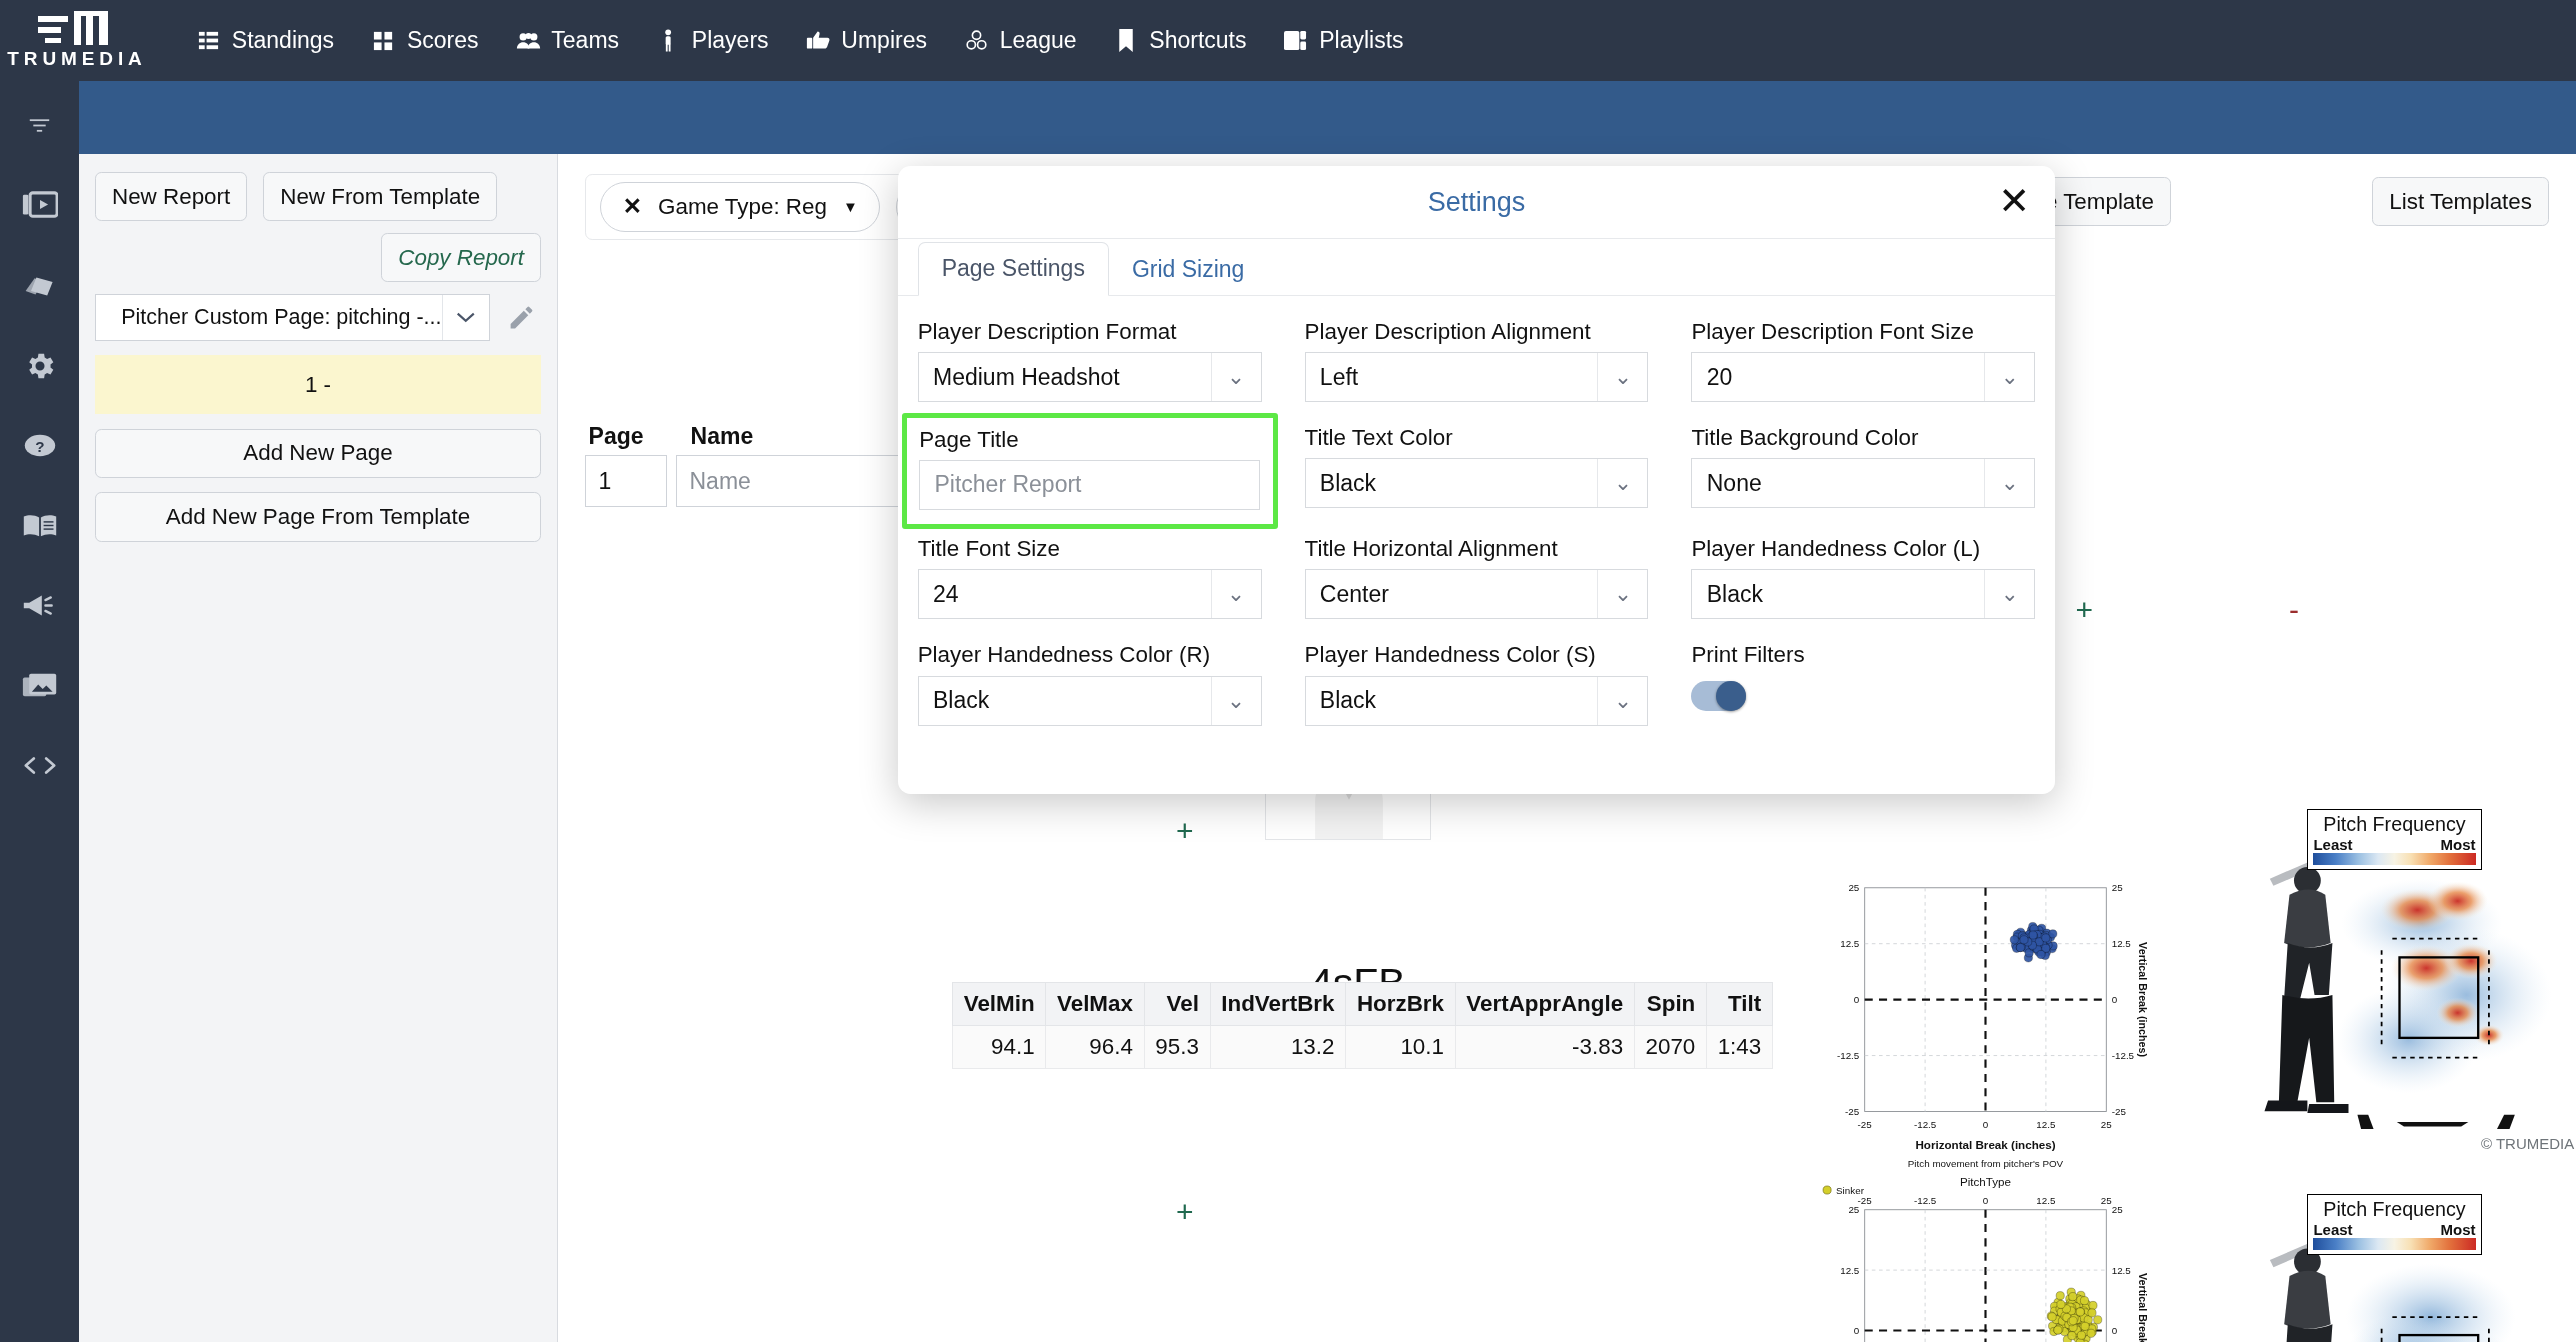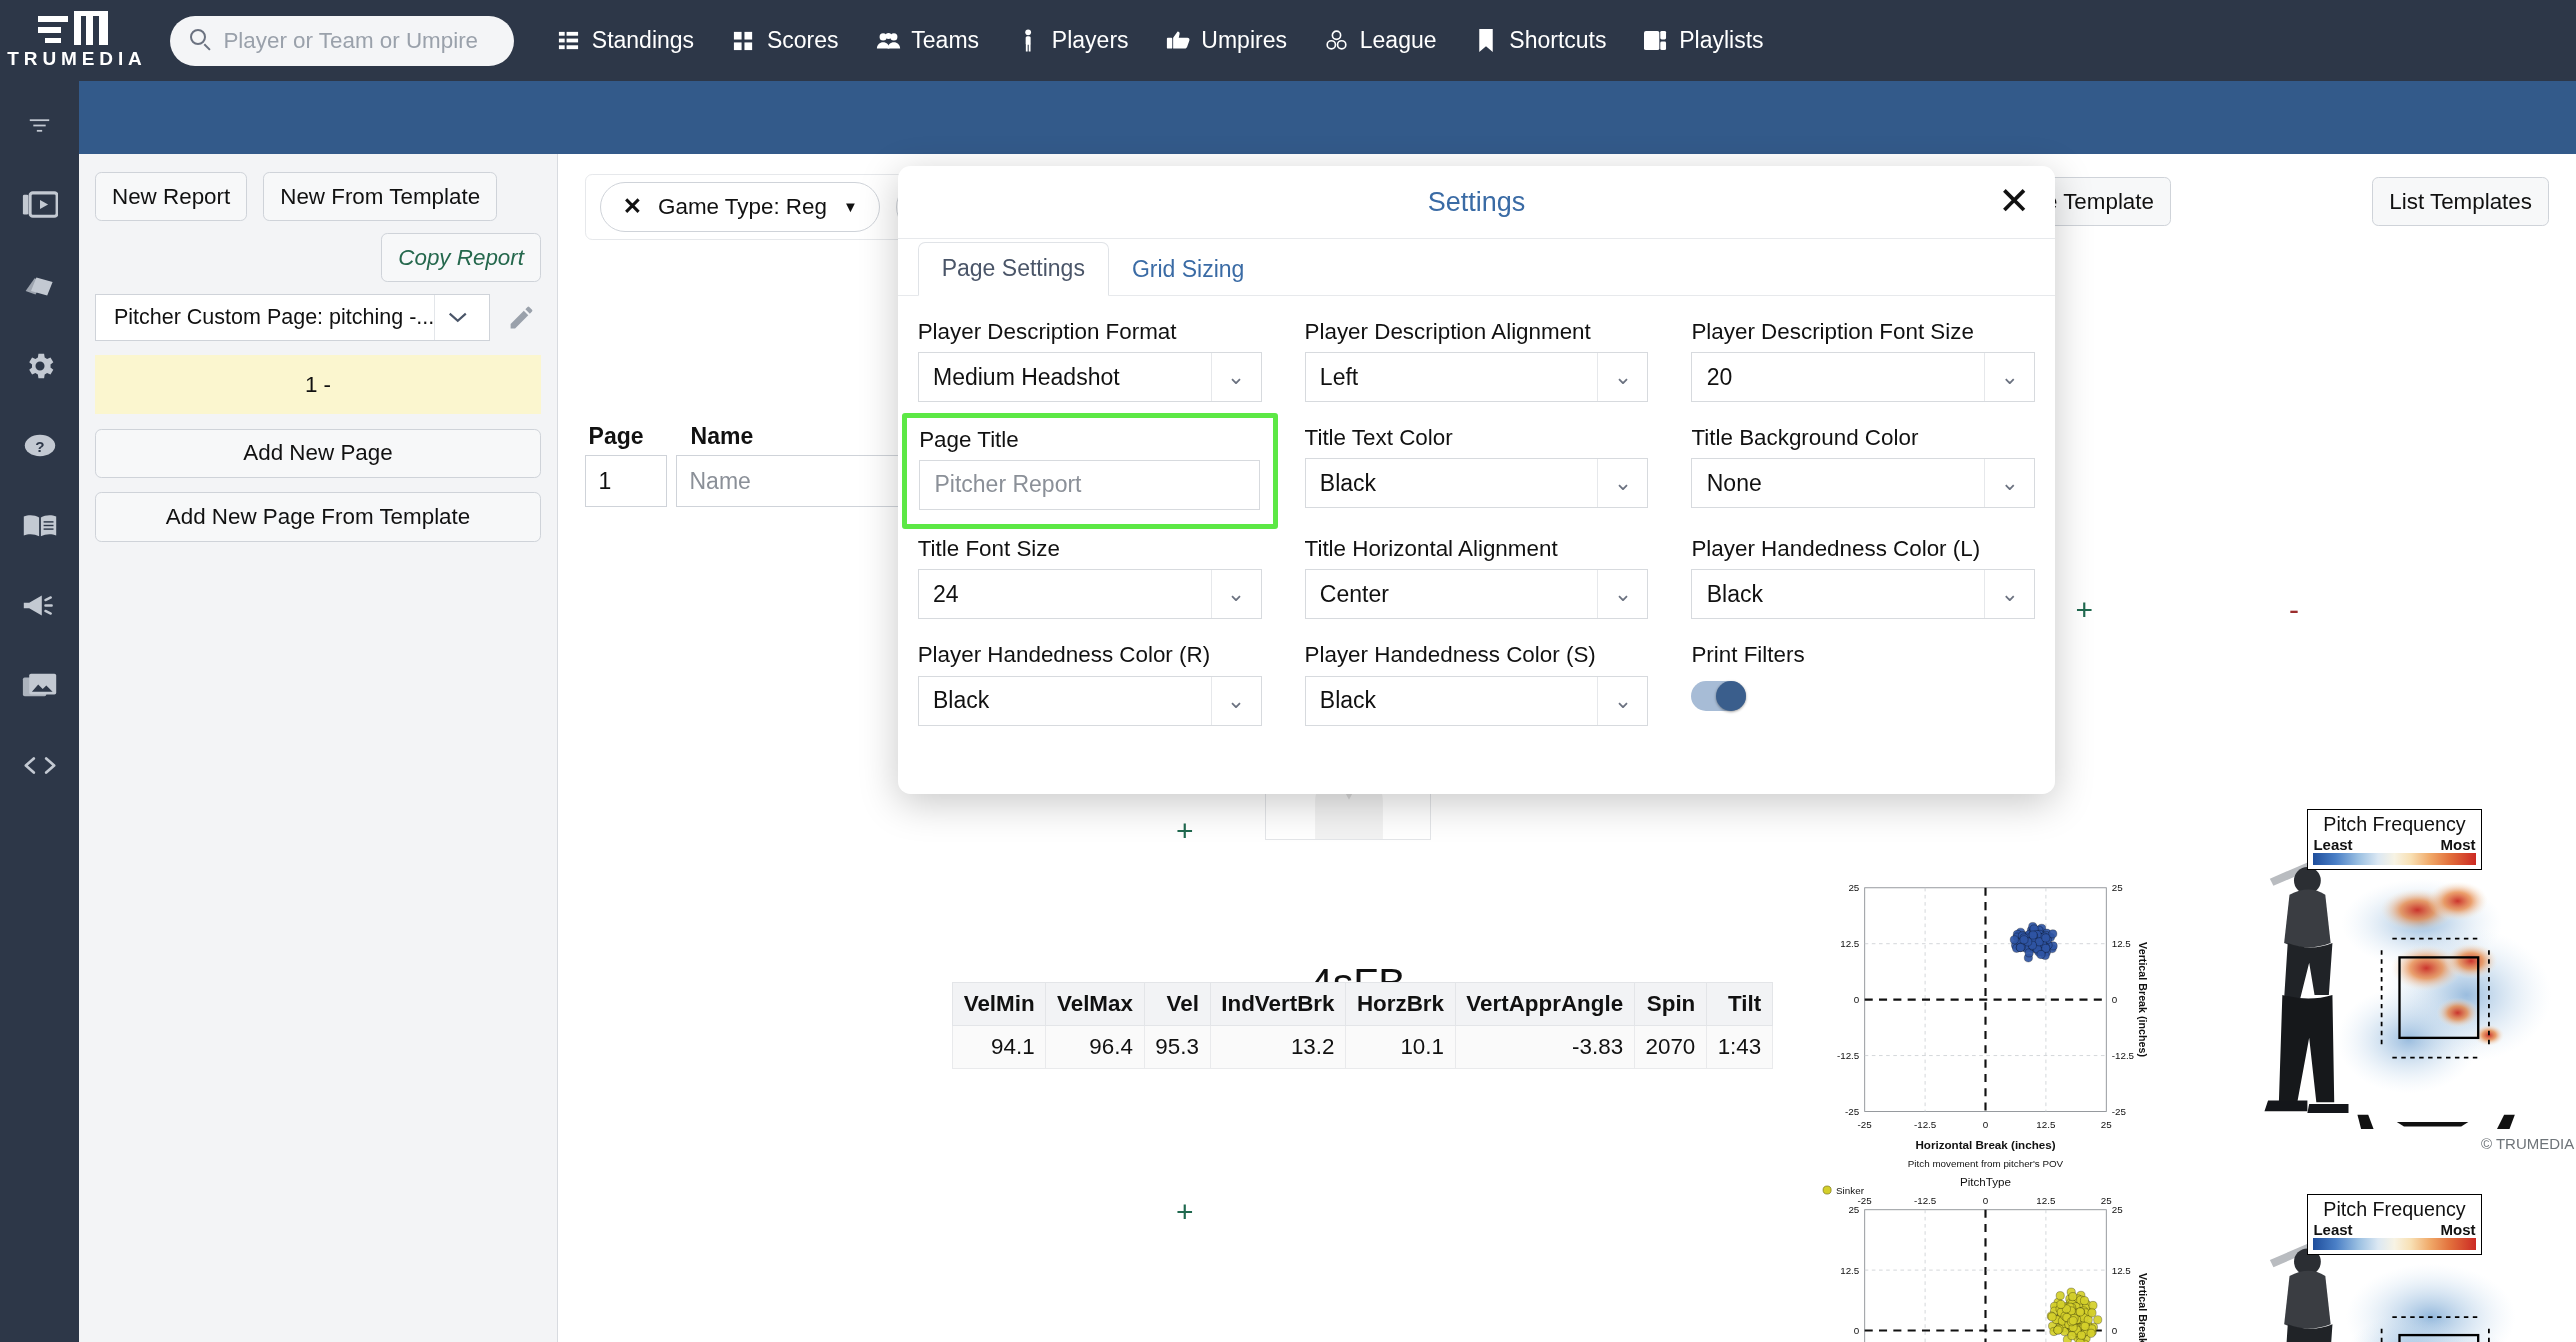--- a/index.html
+++ b/index.html
@@ -58,21 +58,21 @@
     background:#f7f8f9; border:0.9px solid #cfd3d9; border-radius:6.3px;
     font-size:22.4px; color:#111; padding:10.7px 16px; cursor:pointer;
     font-family:"Liberation Sans", sans-serif;
   }
   .btn.green { color:#25684d;font-style:italic; }
   .row1 { display:flex; gap:16px; }
   .rowright { display:flex; justify-content:flex-end; margin-top:11.6px; }
   .selectrow { display:flex; align-items:center; margin-top:11.6px; gap:12.5px; }
   .selectbox {
     flex:1; height:47px; background:#fff; border:0.9px solid #cfd3d9;
-    display:flex; align-items:center; justify-content:center;
+    display:flex; align-items:center; justify-content:flex-end;
     font-size:21.5px; color:#111; padding:0 0 0 10.7px; overflow:hidden; white-space:nowrap;
   }
   .selectbox .cap { overflow:hidden; text-overflow:ellipsis; }
   .selectbox .arrow { width:47px; height:100%; border-left:0.9px solid #e3e6ea; display:flex; align-items:center; justify-content:center; flex:none;}
   .pencil { width:39px; height:39px; display:flex; align-items:center; justify-content:center; flex:none; cursor:pointer;}
   .pagechip {
     margin-top:14.3px; background:#fbf6cf; height:59px; display:flex; align-items:center;
     justify-content:center; font-size:22.4px; color:#111; cursor:pointer;
   }
   .fullbtn { width:100%; margin-top:14.3px; text-align:center; }
@@ -178,27 +178,20 @@
       <i style="left:0;top:16px;width:23px;height:6.3px"></i>
       <i style="left:7.2px;top:27px;width:16px;height:5.4px"></i>
       <i style="left:36px;top:0;width:7.2px;height:34px"></i>
       <i style="left:48px;top:0;width:7.2px;height:34px"></i>
       <i style="left:61px;top:0;width:9px;height:34px"></i>
       <i style="left:36px;top:0;width:34px;height:5.4px"></i>
     </div>
     <div class="logo-word">TRUMEDIA</div>
   </div>
 
-  <div id="search-box">
-    <span class="mag">
-        <span class="c"></span>
-        <span class="h"></span>
-      </span>
-    <input type="text" placeholder="Player or Team or Umpire" style="">
-  </div>
 
   <div class="navitems">
     <div class="navitem">
       <span class="navicon">
         <svg width="23" height="23" viewBox="0 0 24 24" fill="#fff">
             <rect x="2" y="3" width="6" height="4"></rect>
             <rect x="2" y="10" width="6" height="4"></rect>
             <rect x="2" y="17" width="6" height="4"></rect>
             <rect x="10" y="3" width="12" height="4"></rect>
             <rect x="10" y="10" width="12" height="4"></rect>

